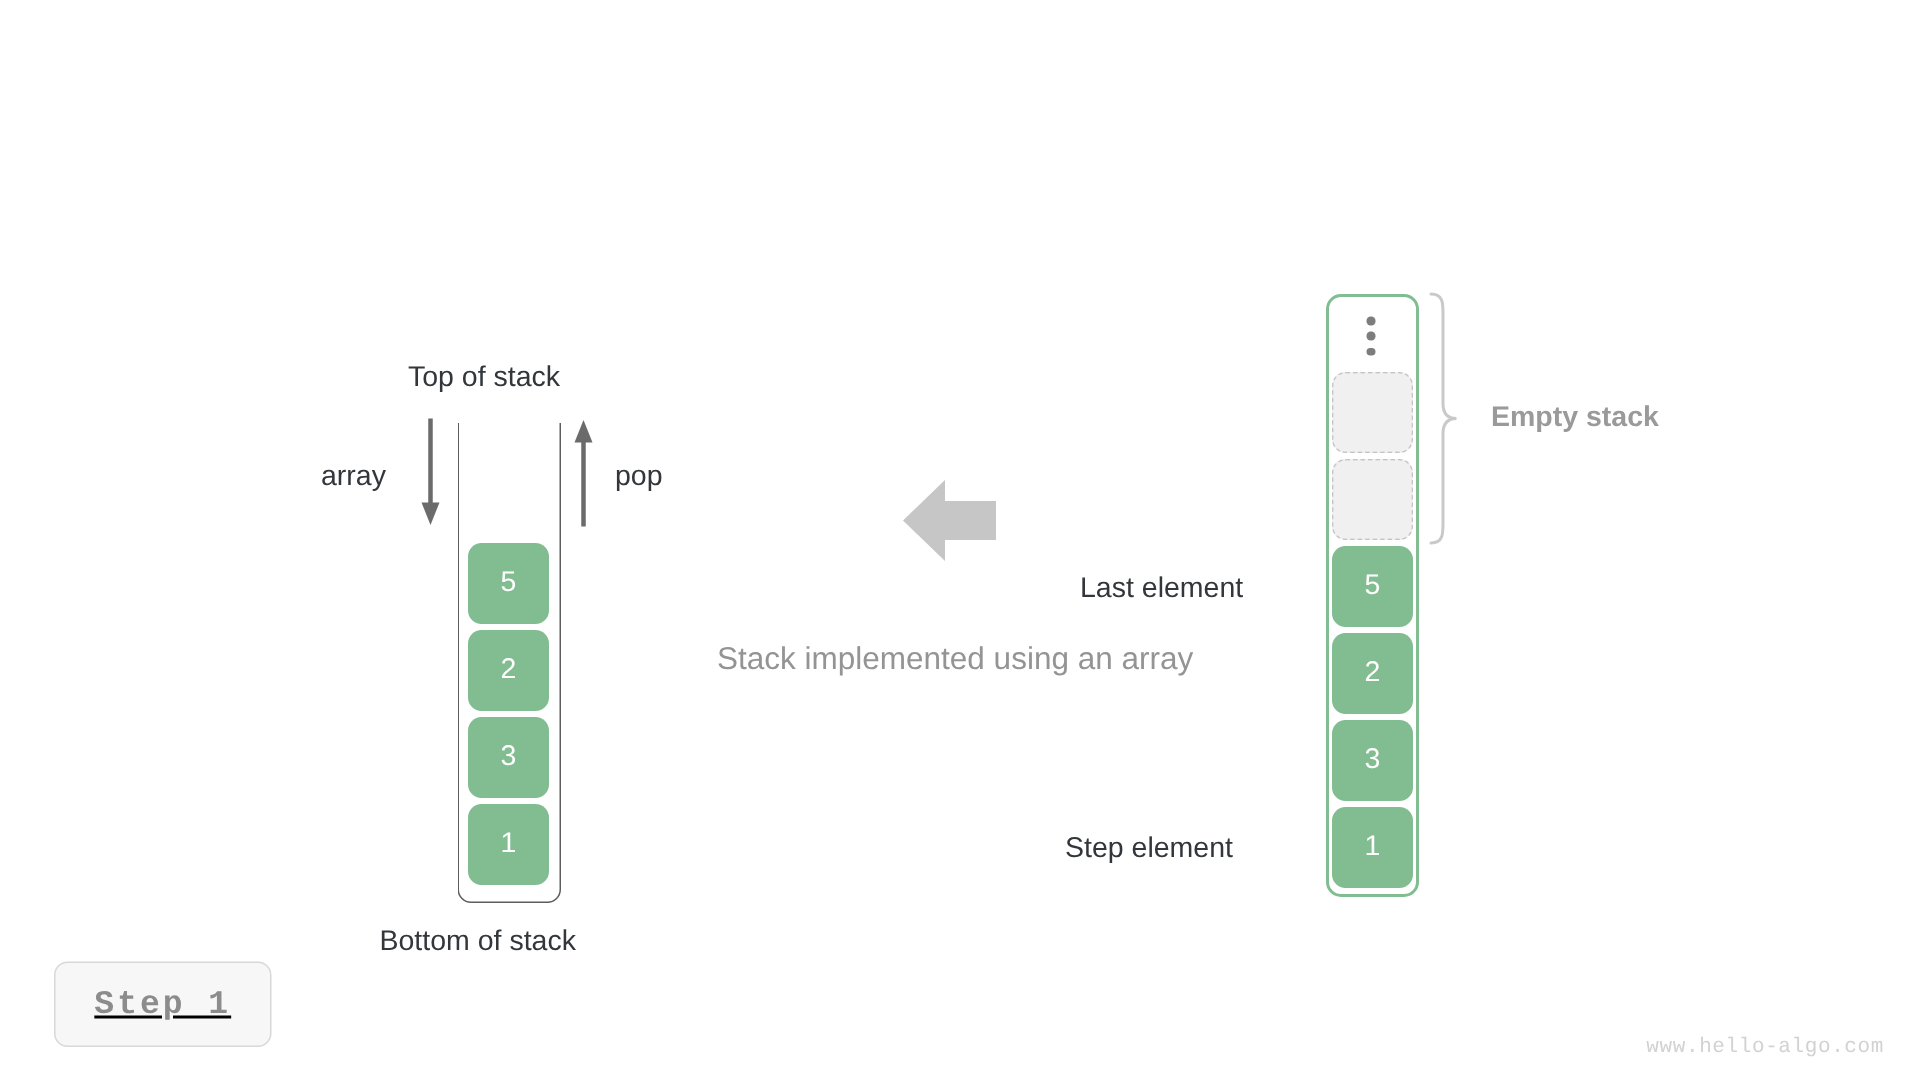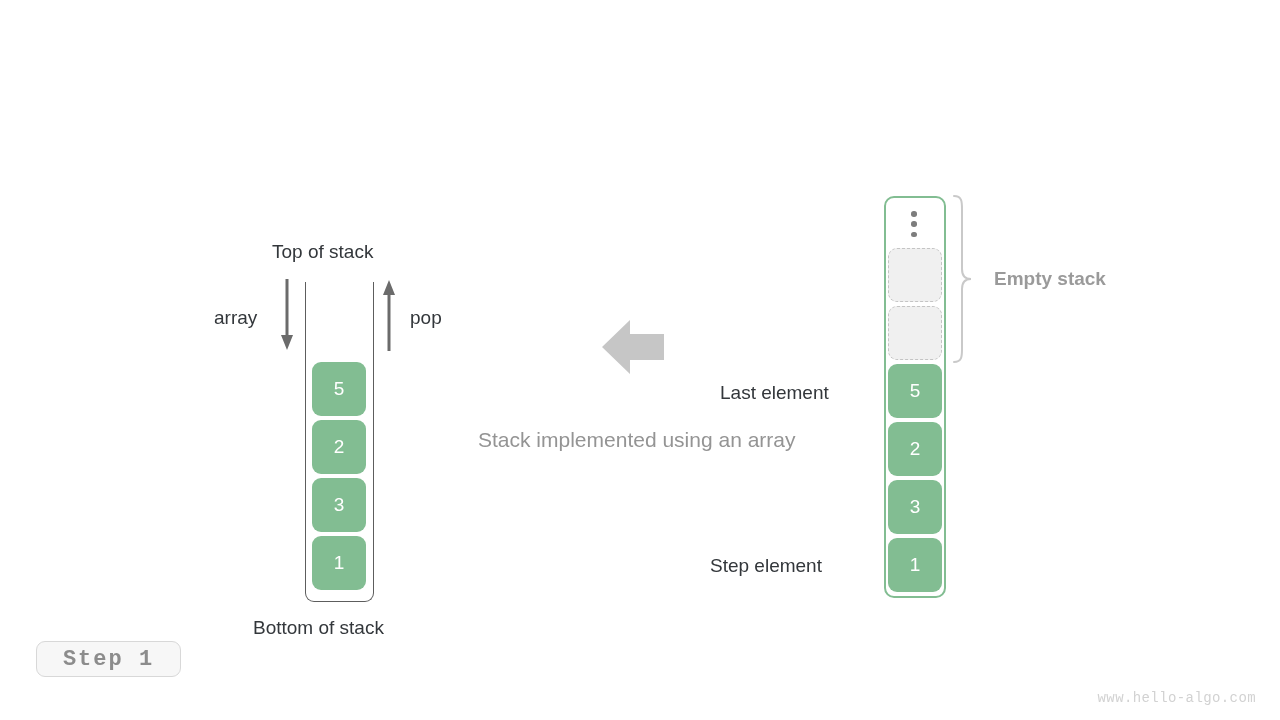--- a/index.html
+++ b/index.html
@@ -164,28 +164,29 @@
     width: 62px;
     height: 54px;
   }
 
   
   #step-badge {
     position: absolute;
     left: 36px;
     top: 641px;
     width: 145px;
-    height: 36px;
+    height: 57px;
     border: 1.5px solid #d8d8d8;
     border-radius: 9px;
     background: #f7f7f7;
     display: flex;
     align-items: center;
     justify-content: center;
     box-sizing: border-box;
+    text-decoration: underline;
   }
   #step-badge-text {
     font-family: "Liberation Mono", monospace;
     font-size: 22px;
     font-weight: bold;
     color: #8c8c8c;
     letter-spacing: 2px;
     white-space: nowrap;
   }
 

